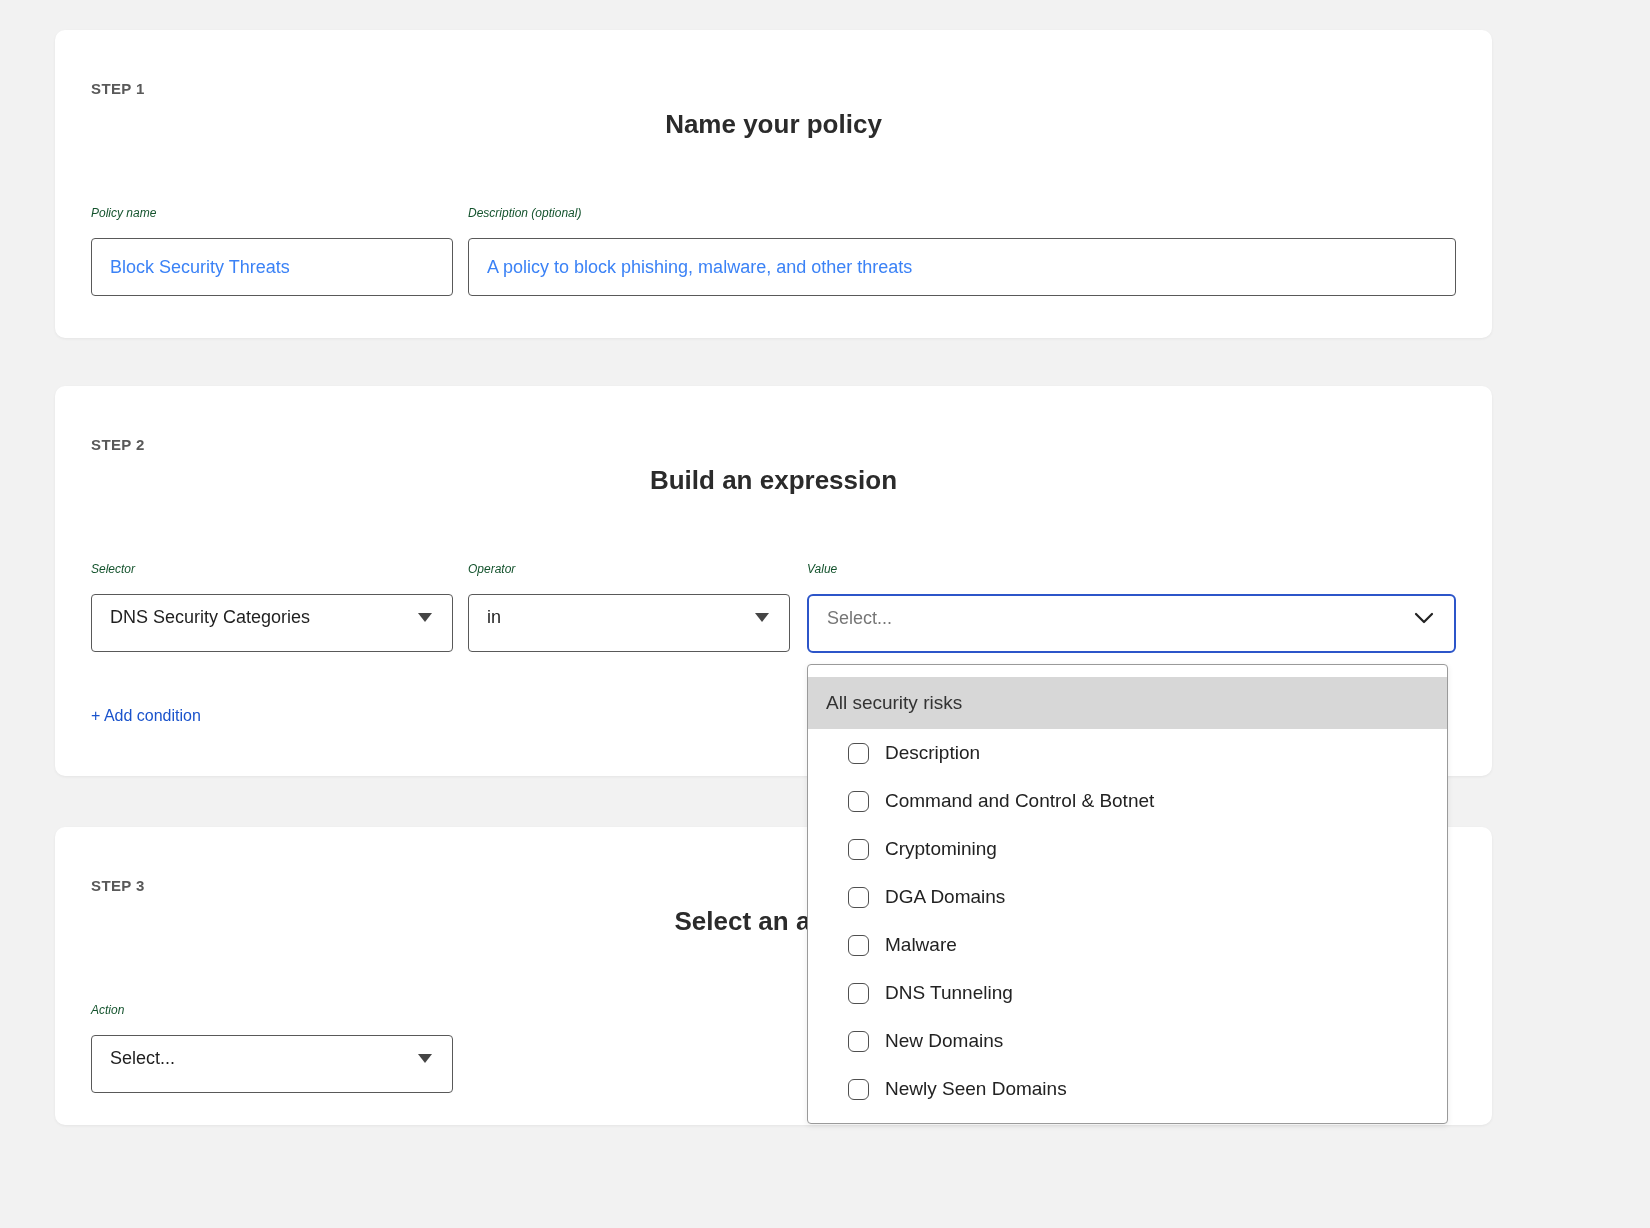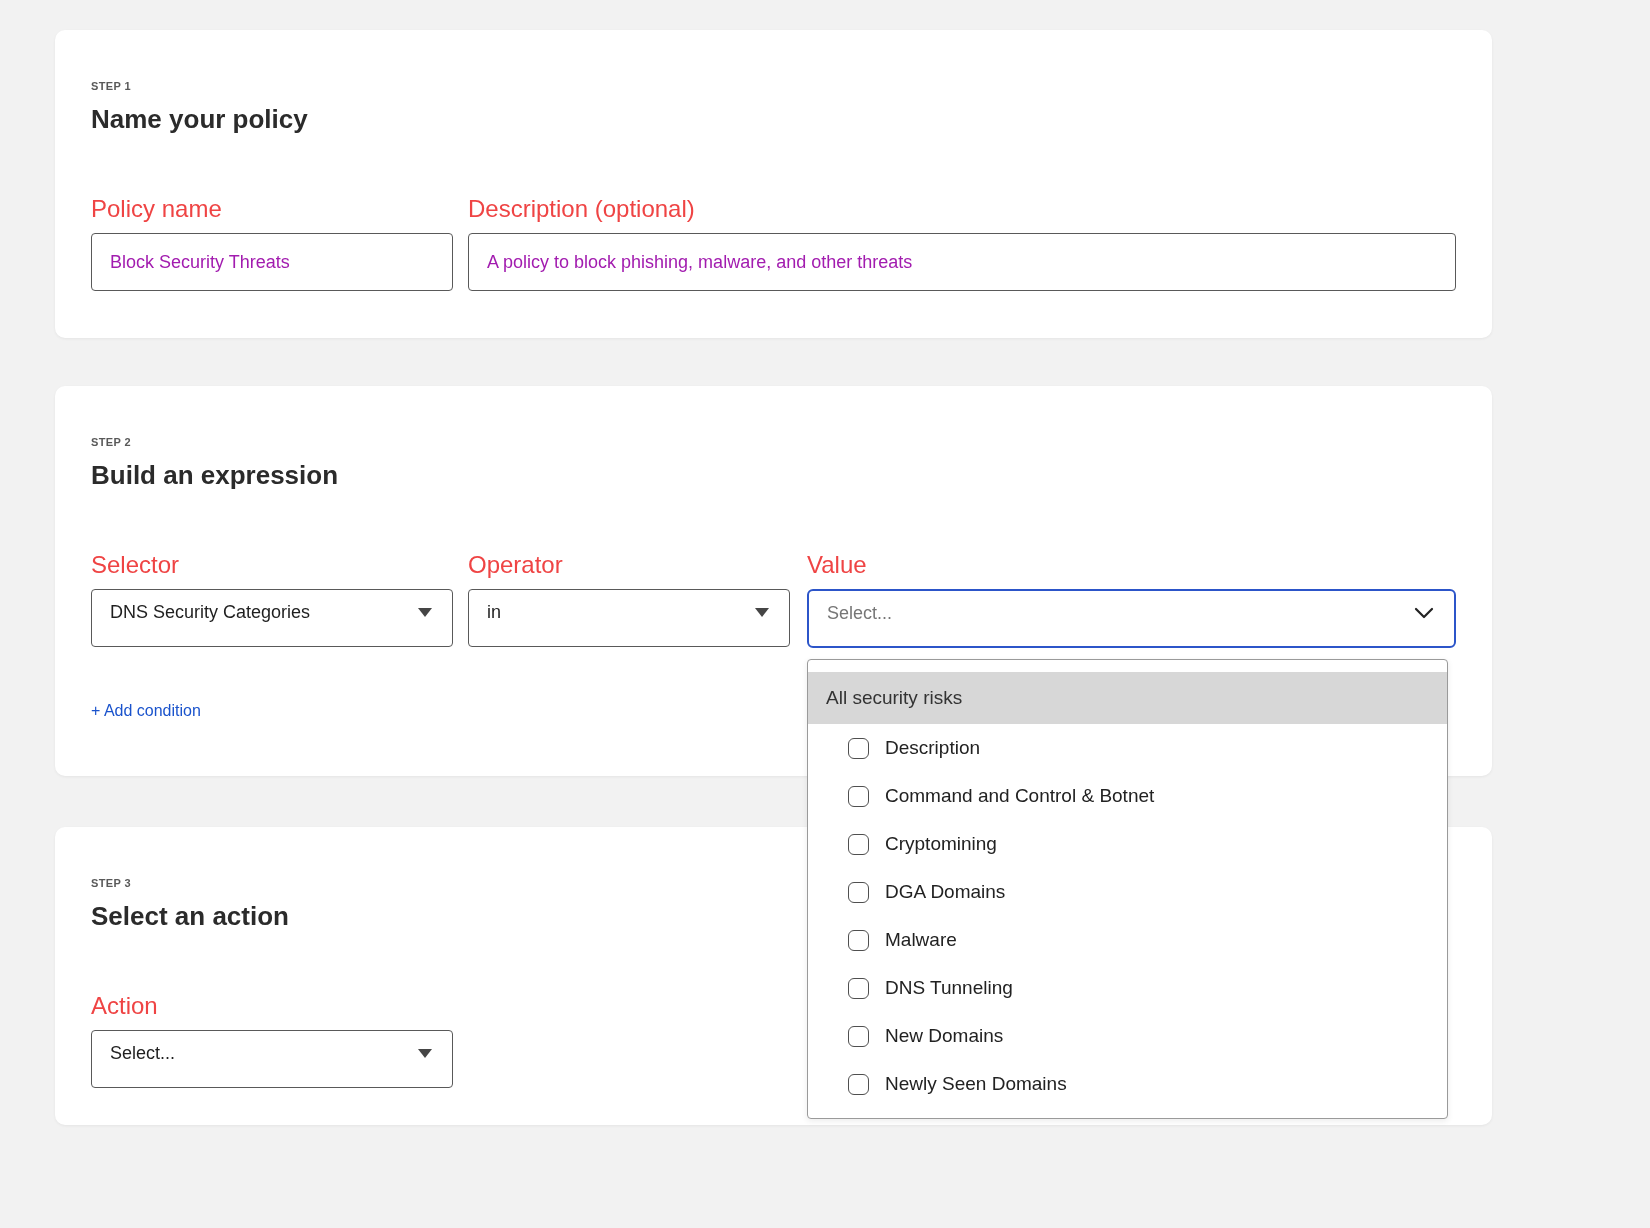--- a/index.html
+++ b/index.html
@@ -22,58 +22,60 @@
     background:#ffffff;
     border-radius:10px;
     box-shadow:0 1px 3px rgba(0,0,0,0.06);
     padding:50px 36px;
   }
   .card1{top:30px;height:308px;}
   .card2{top:386px;height:390px;z-index:2;}
   .card3{top:827px;height:298px;z-index:1;}
 
   .step-label{
-    font-size:11px;
+    font-size:15px;
     font-weight:700;
     letter-spacing:.4px;
     color:#595959;
     text-transform:uppercase;
   }
   .card-title{
     margin-top:12px;
     font-size:26px;
     font-weight:700;
     color:#2b2b2b;
     line-height:30px;
+    text-align:center;
   }
   .field-row{
     display:flex;
     margin-top:64px;
   }
   .field{position:relative;}
   .field label{
     display:block;
-    font-size:24px;
-    color:#ef4444;
+    font-size:12px;
+    color:#14532d;
     line-height:21px;
     margin-bottom:14px;
+    font-style:italic;
   }
   .w-policy{width:362px;margin-right:15px;}
   .w-selector{width:362px;margin-right:15px;}
   .w-operator{width:322px;margin-right:17px;}
   .grow{flex:1;}
 
   .text-input{
     width:100%;
     height:58px;
     border:1px solid #595959;
     border-radius:4px;
     padding:0 18px;
     font-size:18px;
-    color:#a21caf;
+    color:#3b82f6;
     font-family:inherit;
     background:#fff;
   }
   .select{
     width:100%;
     height:58px;
     border:1px solid #595959;
     border-radius:4px;
     padding:0 20px 11px 18px;
     font-size:18px;

